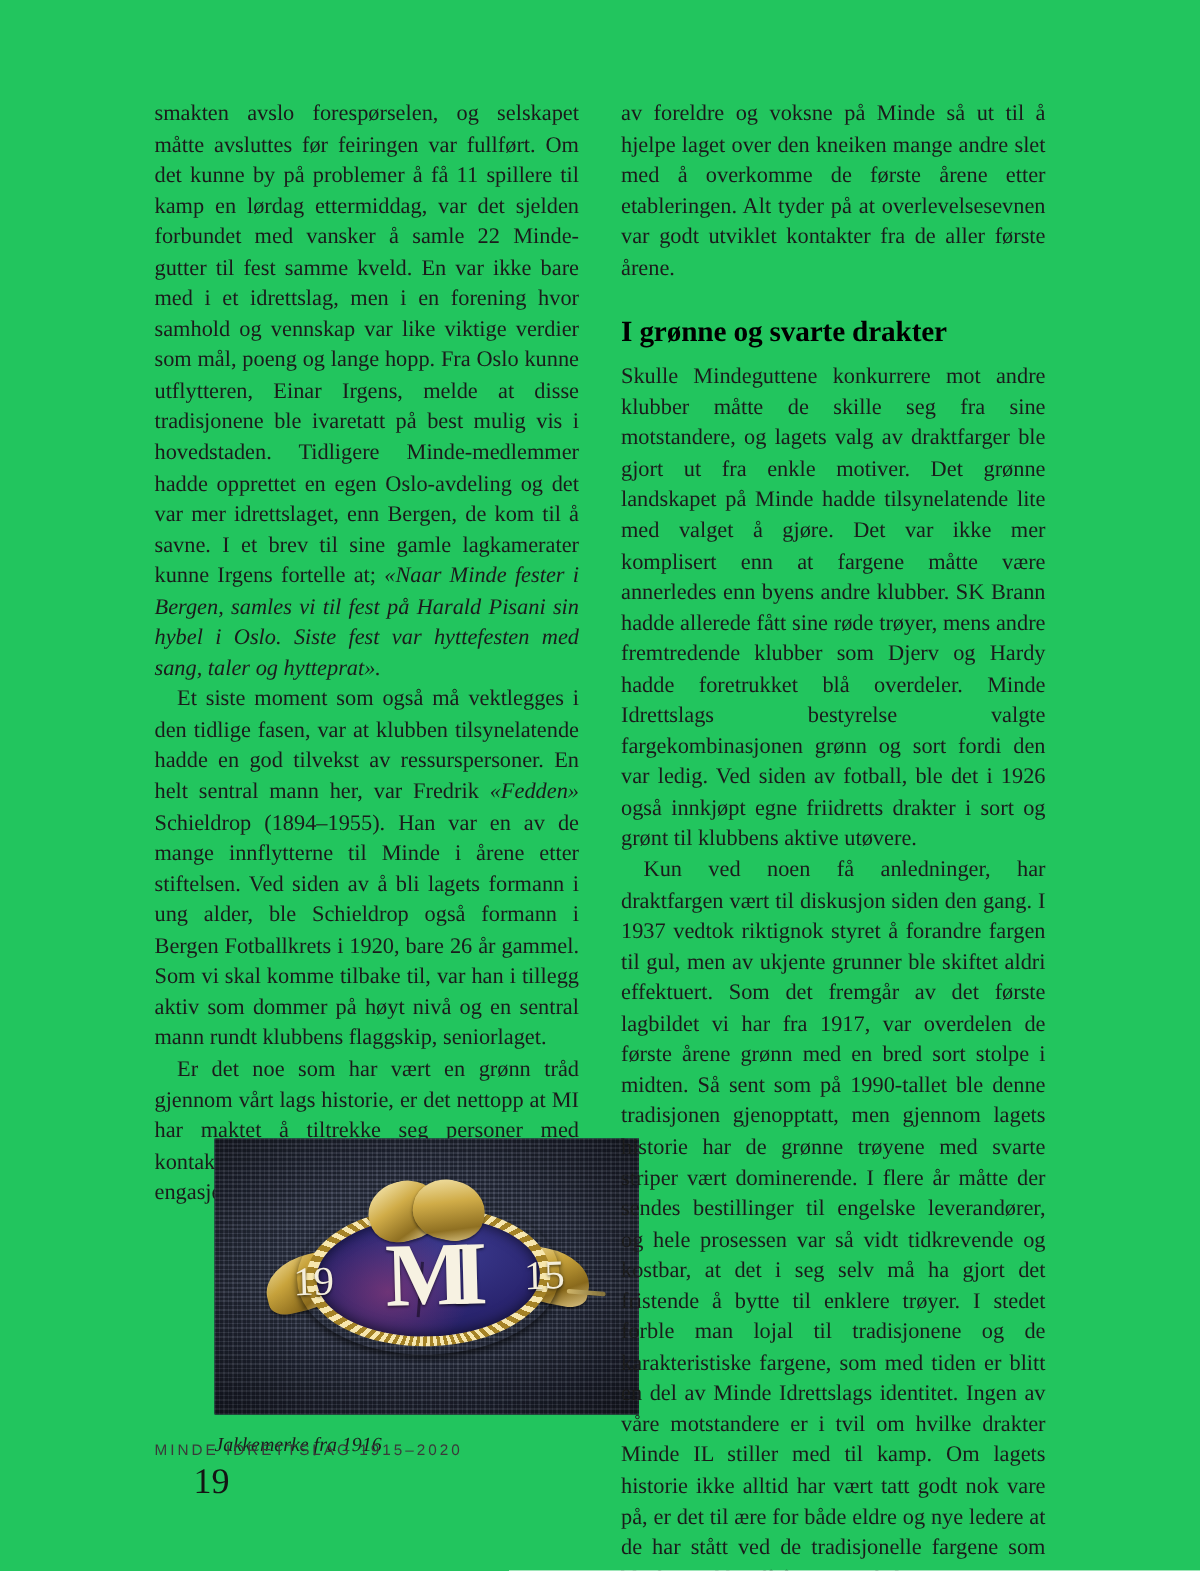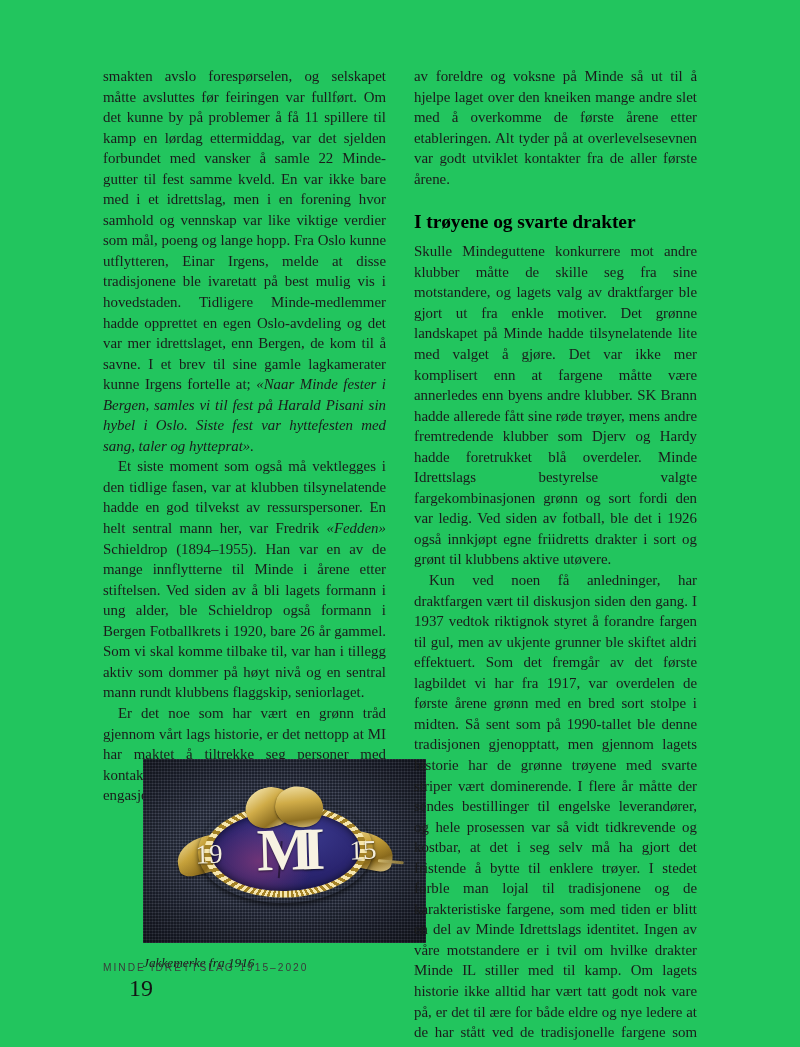--- a/index.html
+++ b/index.html
@@ -299,21 +299,21 @@
         <figcaption class="caption">Jakkemerke fra 1916</figcaption>
       </figure>
 
     </div>
 
     <div class="col col-right">
 
       <p class="body">av foreldre og voksne på Minde så ut til å hjelpe laget over den kneiken mange andre slet med å overkomme de første årene etter etableringen. Alt tyder på at overlevelsesevnen var godt utviklet kontakter fra de aller første årene.</p>
 
       <div class="heading-gap-before"></div>
-      <h2 class="section-heading">I trøyene og svarte drakter</h2>
+      <h2 class="section-heading">I grønne og svarte drakter</h2>
       <div class="heading-gap-after"></div>
 
       <p class="body">Skulle Mindeguttene konkurrere mot andre klubber måtte de skille seg fra sine motstandere, og lagets valg av draktfarger ble gjort ut fra enkle motiver. Det grønne landskapet på Minde hadde tilsynelatende lite med valget å gjøre. Det var ikke mer komplisert enn at fargene måtte være annerledes enn byens andre klubber. SK Brann hadde allerede fått sine røde trøyer, mens andre fremtredende klubber som Djerv og Hardy hadde foretrukket blå overdeler. Minde Idrettslags bestyrelse valgte fargekombinasjonen grønn og sort fordi den var ledig. Ved siden av fotball, ble det i 1926 også innkjøpt egne friidretts drakter i sort og grønt til klubbens aktive utøvere.</p>
 
       <p class="body indent">Kun ved noen få anledninger, har draktfargen vært til diskusjon siden den gang. I 1937 vedtok riktignok styret å forandre fargen til gul, men av ukjente grunner ble skiftet aldri effektuert. Som det fremgår av det første lagbildet vi har fra 1917, var overdelen de første årene grønn med en bred sort stolpe i midten. Så sent som på 1990-tallet ble denne tradisjonen gjenopptatt, men gjennom lagets historie har de grønne trøyene med svarte striper vært dominerende. I flere år måtte der sendes bestillinger til engelske leverandører, og hele prosessen var så vidt tidkrevende og kostbar, at det i seg selv må ha gjort det fristende å bytte til enklere trøyer. I stedet forble man lojal til tradisjonene og de karakteristiske fargene, som med tiden er blitt en del av Minde Idrettslags identitet. Ingen av våre motstandere er i tvil om hvilke drakter Minde IL stiller med til kamp. Om lagets historie ikke alltid har vært tatt godt nok vare på, er det til ære for både eldre og nye ledere at de har stått ved de tradisjonelle fargene som ble foretrukket få år etter stiftelsen.</p>
 
     </div>
 
   </div>
 

